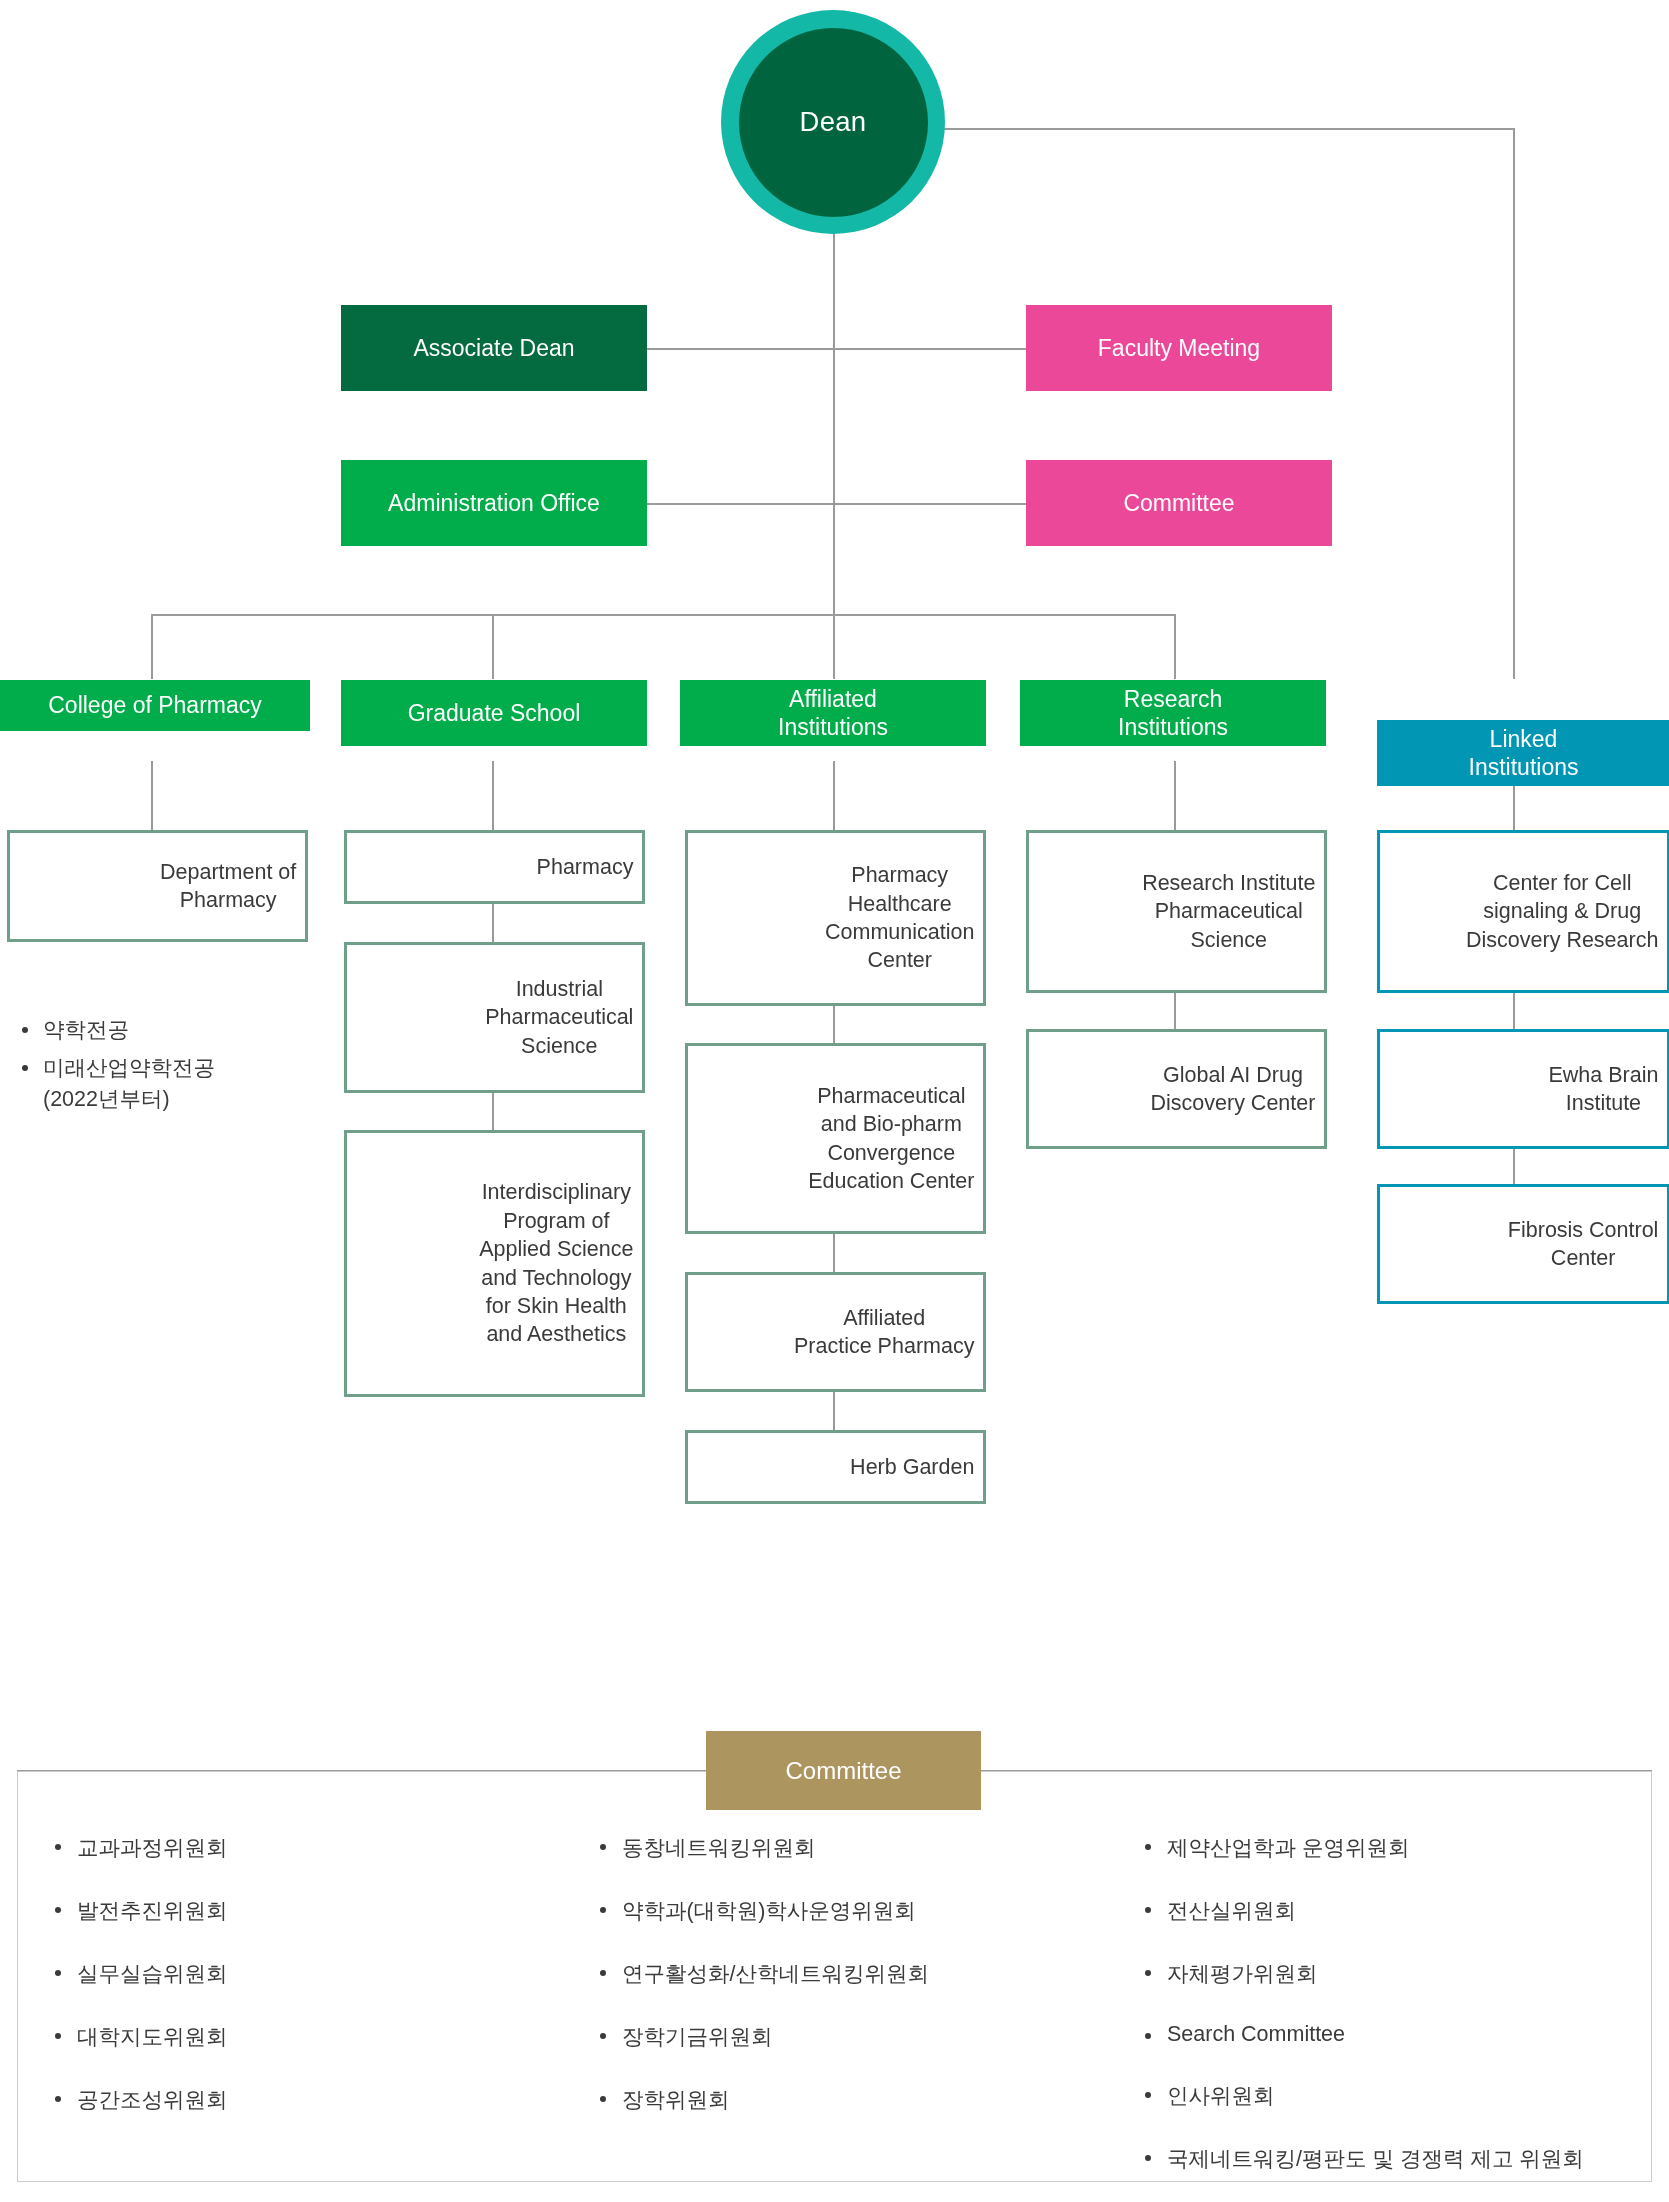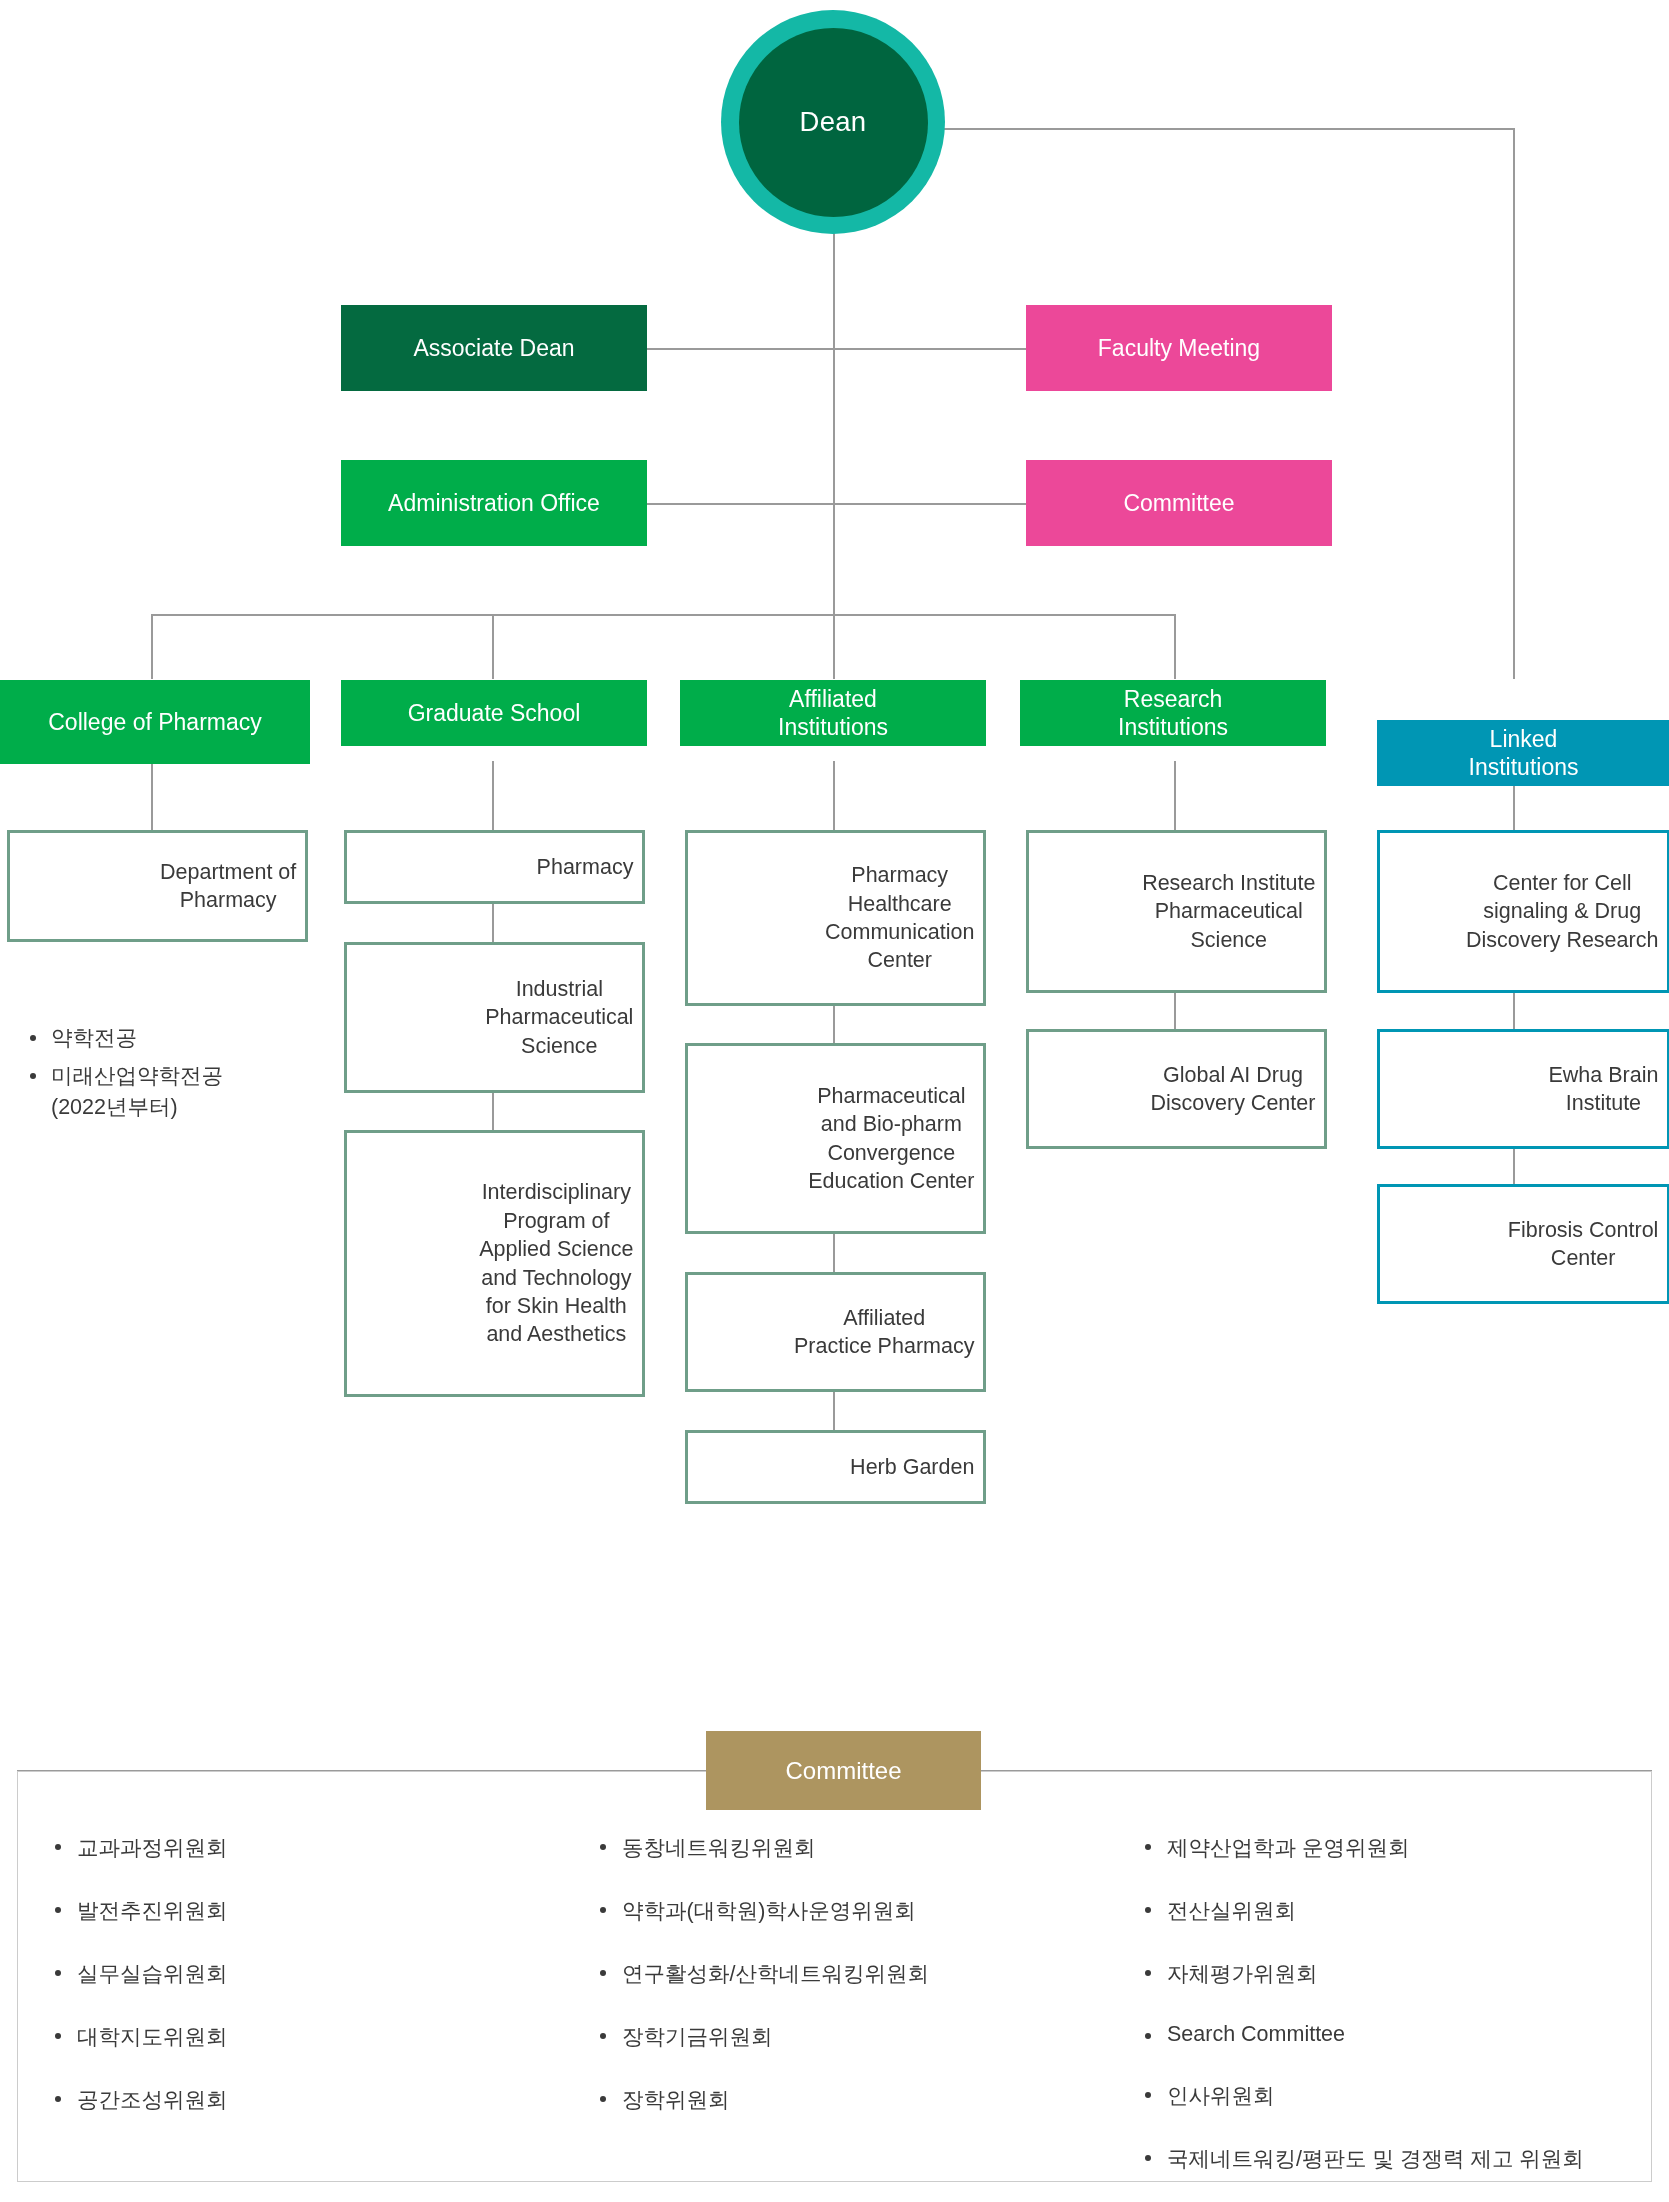--- a/index.html
+++ b/index.html
@@ -67,21 +67,21 @@
     font-size: 21.5px;
     line-height: 1.32;
     padding: 5.2px 8.6px;
   }
   .leaf-box.teal-border { border-color: #0096b4; }
 
   
   .bullet-list {
     position: absolute;
     list-style: none;
-    margin: 8px;
+    margin: 0;
     padding: 0;
     font-size: 21.5px;
     line-height: 1.45;
     color: #3a3a3a;
   }
   .bullet-list li {
     position: relative;
     padding-left: 26px;
     margin-bottom: 6.9px;
   }
@@ -200,21 +200,21 @@
   </div>
 
   <div class="solid-box green" style="left:341px; top:460px; width:306px; height:86px;">
     <span>Administration Office</span>
   </div>
 
   <div class="solid-box tan" style="left:1026px; top:460px; width:306px; height:86px;">
     <span>Committee</span>
   </div>
 
-  <div class="solid-box green" style="left:0px; top:680px; width:310px; height:84px;">
+  <div class="solid-box green" style="left:0px; top:680px; width:310px; height:51px;">
     <span>College of Pharmacy</span>
   </div>
 
   <div class="solid-box green" style="left:341px; top:680px; width:306px; height:66px;">
     <span>Graduate School</span>
   </div>
 
   <div class="solid-box green" style="left:680px; top:680px; width:306px; height:66px;">
     <span>Affiliated<br>Institutions</span>
   </div>

